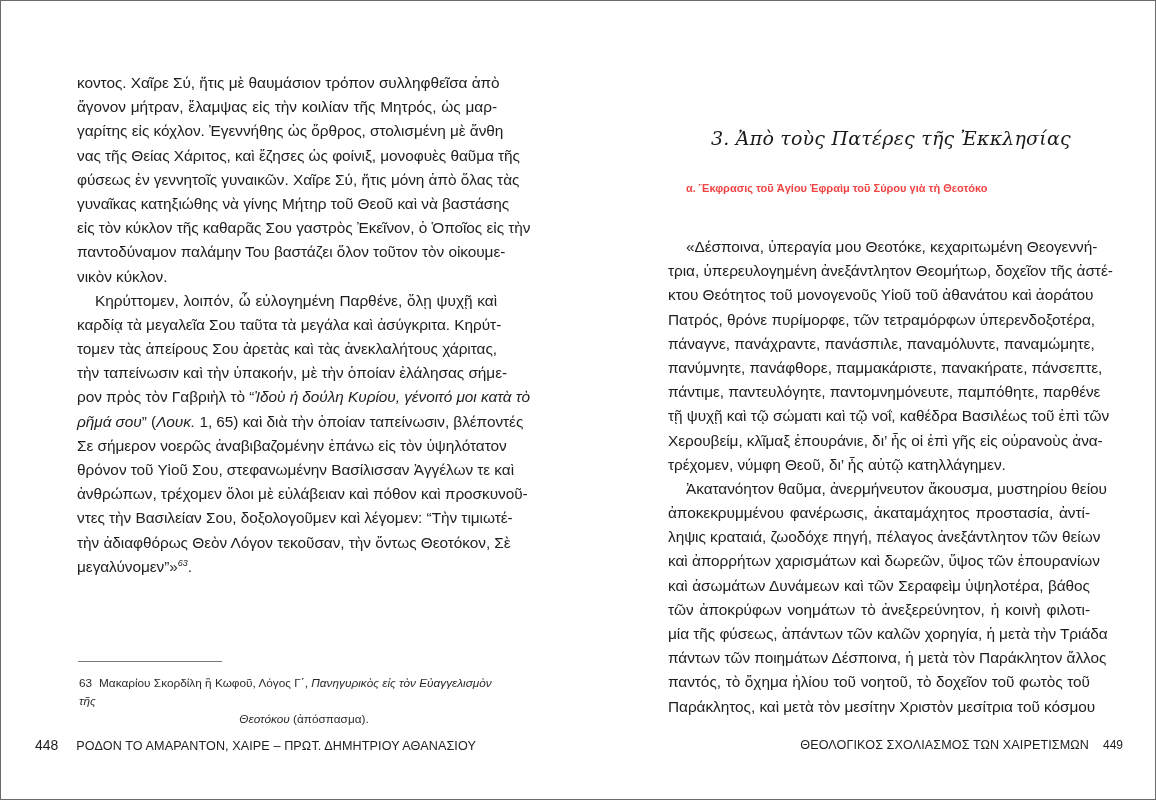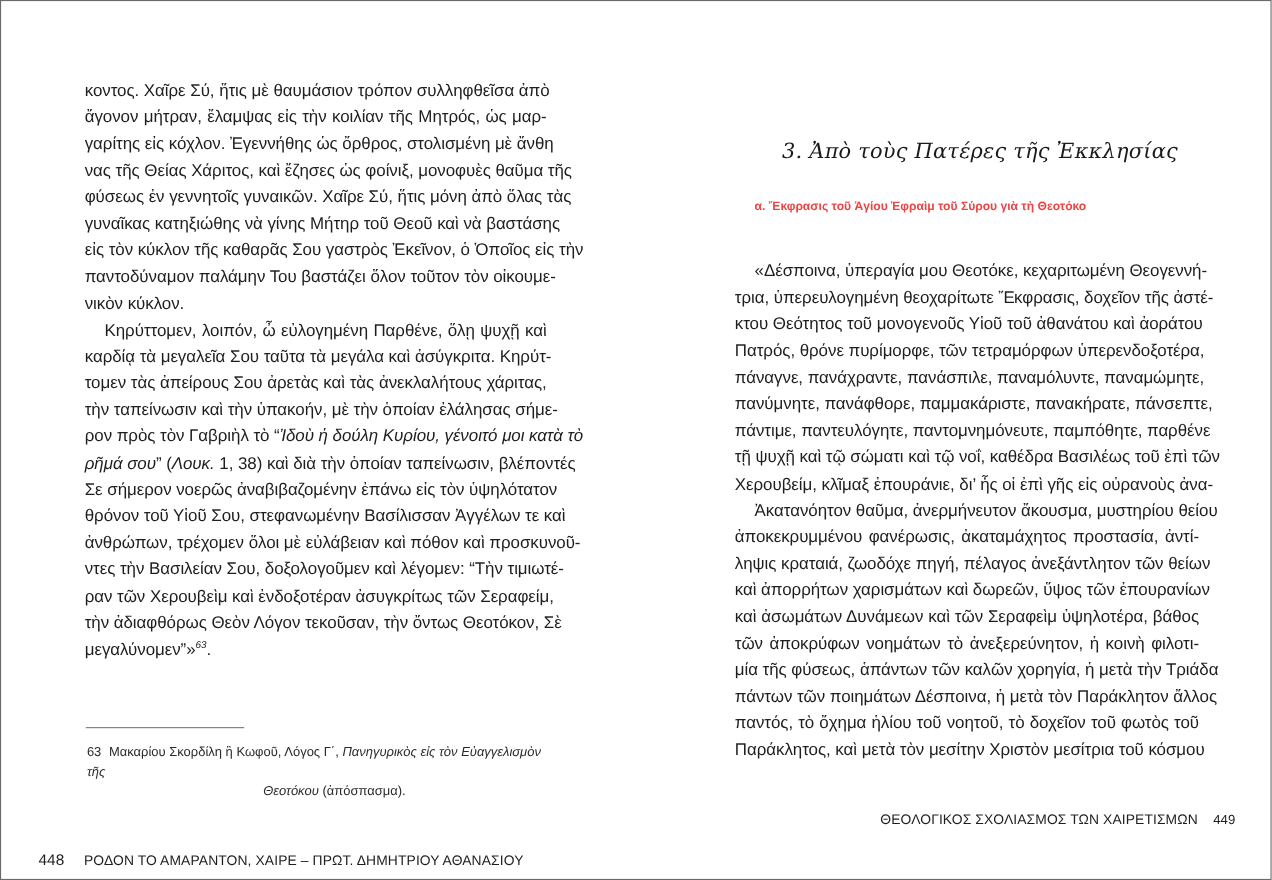--- a/index.html
+++ b/index.html
@@ -105,21 +105,21 @@
       padding-left: 20px;
       text-align: center;
     }
     .running-foot {
       position: absolute;
       top: 737px;
       font-size: 13.2px;
       color: #1e1e1e;
       white-space: nowrap;
     }
-    .foot-left { left: 35px; margin-top: 36px; }
+    .foot-left { left: 35px; }
     .foot-left .pnum { margin-right: 18px; font-size: 14px; }
     .foot-right { right: 33px; }
     .foot-right .pnum { margin-left: 14px; font-size: 12px; }
     .foot-title { letter-spacing: 0.1px; font-size: 12.6px; }
     sup.fnref {
       font-size: 9px;
       font-style: italic;
       vertical-align: 6px;
       line-height: 0;
     }
@@ -142,26 +142,25 @@
       <span class="line">εἰς τὸν κύκλον τῆς καθαρᾶς Σου γαστρὸς Ἐκεῖνον, ὁ Ὁποῖος εἰς τὴν</span>
       <span class="line">παντοδύναμον παλάμην Του βαστάζει ὅλον τοῦτον τὸν οἰκουμε-</span>
       <span class="line last">νικὸν κύκλον.</span>
     </div>
     <div>
       <span class="line" style="padding-left:18px;box-sizing:border-box;">Κηρύττομεν, λοιπόν, ὦ εὐλογημένη Παρθένε, ὅλῃ ψυχῇ καὶ</span>
       <span class="line">καρδίᾳ τὰ μεγαλεῖα Σου ταῦτα τὰ μεγάλα καὶ ἀσύγκριτα. Κηρύτ-</span>
       <span class="line">τομεν τὰς ἀπείρους Σου ἀρετὰς καὶ τὰς ἀνεκλαλήτους χάριτας,</span>
       <span class="line">τὴν ταπείνωσιν καὶ τὴν ὑπακοήν, μὲ τὴν ὁποίαν ἐλάλησας σήμε-</span>
       <span class="line"><span>ρον πρὸς τὸν Γαβριὴλ τὸ “</span><em>Ἰδοὺ ἡ δούλη Κυρίου, γένοιτό μοι κατὰ τὸ</em></span>
-      <span class="line"><em>ρῆμά σου</em><span>” (</span><em>Λουκ.</em><span> 1, 38) καὶ διὰ τὴν ὁποίαν ταπείνωσιν, βλέποντές</span></span>
+      <span class="line"><em>ρῆμά σου</em><span>” (</span><em>Λουκ.</em><span> 1, 65) καὶ διὰ τὴν ὁποίαν ταπείνωσιν, βλέποντές</span></span>
       <span class="line">Σε σήμερον νοερῶς ἀναβιβαζομένην ἐπάνω εἰς τὸν ὑψηλότατον</span>
       <span class="line">θρόνον τοῦ Υἱοῦ Σου, στεφανωμένην Βασίλισσαν Ἀγγέλων τε καὶ</span>
       <span class="line">ἀνθρώπων, τρέχομεν ὅλοι μὲ εὐλάβειαν καὶ πόθον καὶ προσκυνοῦ-</span>
       <span class="line">ντες τὴν Βασιλείαν Σου, δοξολογοῦμεν καὶ λέγομεν: “Τὴν τιμιωτέ-</span>
-      <span class="line">ραν τῶν Χερουβεὶμ καὶ ἐνδοξοτέραν ἀσυγκρίτως τῶν Σεραφείμ,</span>
       <span class="line">τὴν ἀδιαφθόρως Θεὸν Λόγον τεκοῦσαν, τὴν ὄντως Θεοτόκον, Σὲ</span>
       <span class="line last"><span>μεγαλύνομεν”»</span><sup class="fnref">63</sup><span>.</span></span>
     </div>
   </div>
 
   <div class="footnote-rule"></div>
   <div class="footnote">
     <span class="fn-num">63</span><span>Μακαρίου Σκορδίλη ἢ Κωφοῦ, Λόγος Γ΄, </span><em>Πανηγυρικὸς εἰς τὸν Εὐαγγελισμὸν τῆς</em>
     <span class="fn-cont"><em>Θεοτόκου</em><span> (ἀπόσπασμα).</span></span>
   </div>
@@ -171,28 +170,29 @@
   </div>
 </div>
 
 <div class="page page-right">
   <div class="chapter-title">3. Ἀπὸ τοὺς Πατέρες τῆς Ἐκκλησίας</div>
   <div class="section-title">α. Ἔκφρασις τοῦ Ἁγίου Ἐφραὶμ τοῦ Σύρου γιὰ τὴ Θεοτόκο</div>
 
   <div class="body-text right-body">
     <div>
       <span class="line" style="padding-left:18px;box-sizing:border-box;">«Δέσποινα, ὑπεραγία μου Θεοτόκε, κεχαριτωμένη Θεογεννή-</span>
-      <span class="line">τρια, ὑπερευλογημένη θεοχαρίτωτε Ἔκφρασις, δοχεῖον τῆς ἀστέ-</span>
+      <span class="line">τρια, ὑπερευλογημένη ἀνεξάντλητον Θεομήτωρ, δοχεῖον τῆς ἀστέ-</span>
       <span class="line">κτου Θεότητος τοῦ μονογενοῦς Υἱοῦ τοῦ ἀθανάτου καὶ ἀοράτου</span>
       <span class="line">Πατρός, θρόνε πυρίμορφε, τῶν τετραμόρφων ὑπερενδοξοτέρα,</span>
       <span class="line">πάναγνε, πανάχραντε, πανάσπιλε, παναμόλυντε, παναμώμητε,</span>
       <span class="line">πανύμνητε, πανάφθορε, παμμακάριστε, πανακήρατε, πάνσεπτε,</span>
       <span class="line">πάντιμε, παντευλόγητε, παντομνημόνευτε, παμπόθητε, παρθένε</span>
       <span class="line">τῇ ψυχῇ καὶ τῷ σώματι καὶ τῷ νοΐ, καθέδρα Βασιλέως τοῦ ἐπὶ τῶν</span>
       <span class="line">Χερουβείμ, κλῖμαξ ἐπουράνιε, δι’ ἧς οἱ ἐπὶ γῆς εἰς οὐρανοὺς ἀνα-</span>
+      <span class="line last">τρέχομεν, νύμφη Θεοῦ, δι’ ἧς αὐτῷ κατηλλάγημεν.</span>
     </div>
     <div>
       <span class="line" style="padding-left:18px;box-sizing:border-box;">Ἀκατανόητον θαῦμα, ἀνερμήνευτον ἄκουσμα, μυστηρίου θείου</span>
       <span class="line">ἀποκεκρυμμένου φανέρωσις, ἀκαταμάχητος προστασία, ἀντί-</span>
       <span class="line">ληψις κραταιά, ζωοδόχε πηγή, πέλαγος ἀνεξάντλητον τῶν θείων</span>
       <span class="line">καὶ ἀπορρήτων χαρισμάτων καὶ δωρεῶν, ὕψος τῶν ἐπουρανίων</span>
       <span class="line">καὶ ἀσωμάτων Δυνάμεων καὶ τῶν Σεραφεὶμ ὑψηλοτέρα, βάθος</span>
       <span class="line">τῶν ἀποκρύφων νοημάτων τὸ ἀνεξερεύνητον, ἡ κοινὴ φιλοτι-</span>
       <span class="line">μία τῆς φύσεως, ἁπάντων τῶν καλῶν χορηγία, ἡ μετὰ τὴν Τριάδα</span>
       <span class="line">πάντων τῶν ποιημάτων Δέσποινα, ἡ μετὰ τὸν Παράκλητον ἄλλος</span>

